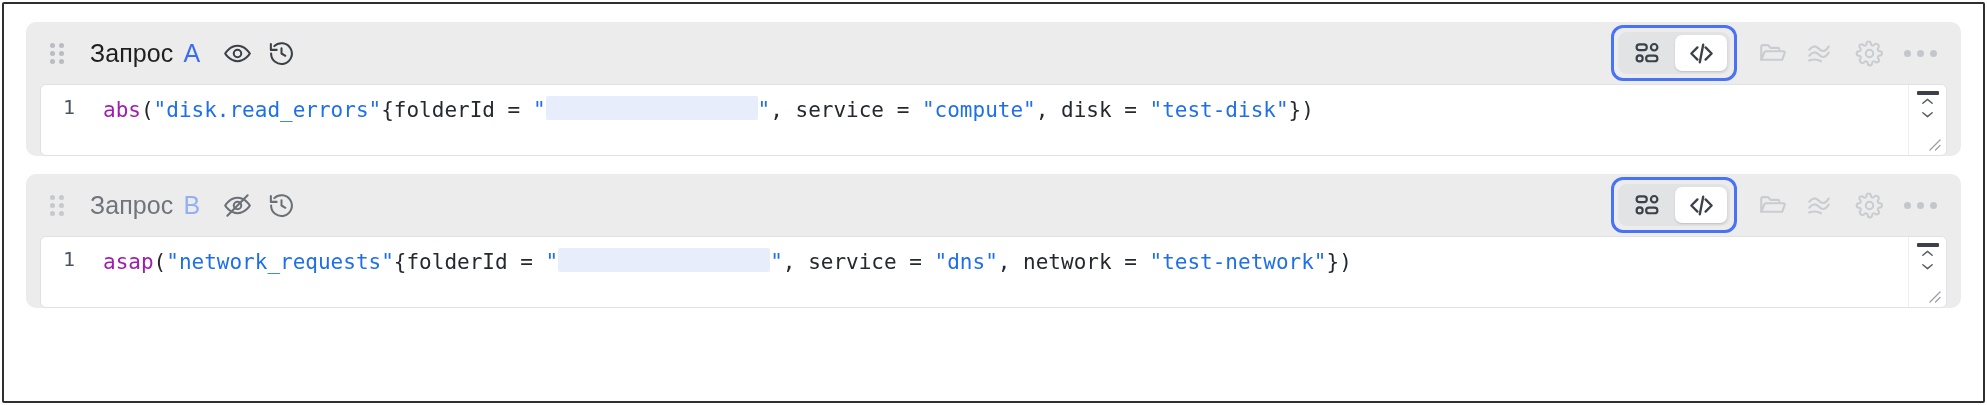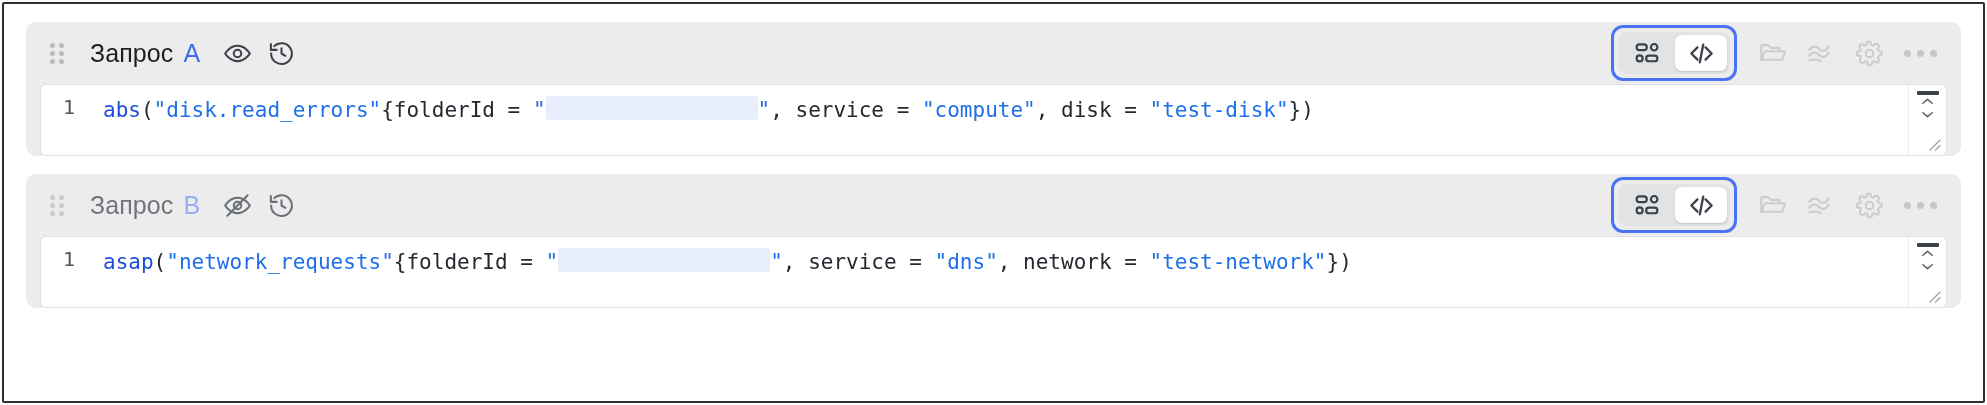--- a/index.html
+++ b/index.html
@@ -167,21 +167,21 @@
   .code-area {
     flex: 1 1 auto;
     padding: 10px 0 10px 6px;
     font-family: "DejaVu Sans Mono", monospace;
     font-size: 21px;
     line-height: 30px;
     color: #24292f;
     white-space: pre;
     overflow: hidden;
   }
-  .tok-fn    { color: #1d4ed8; }
+  .tok-fn    { color: #a21caf; }
   .tok-str   { color: #1f6feb; }
   .tok-plain { color: #24292f; }
   .tok-redact {
     display: inline-block;
     background: #e8edfb;
     border-radius: 2px;
     vertical-align: -3px;
   }
 
   

